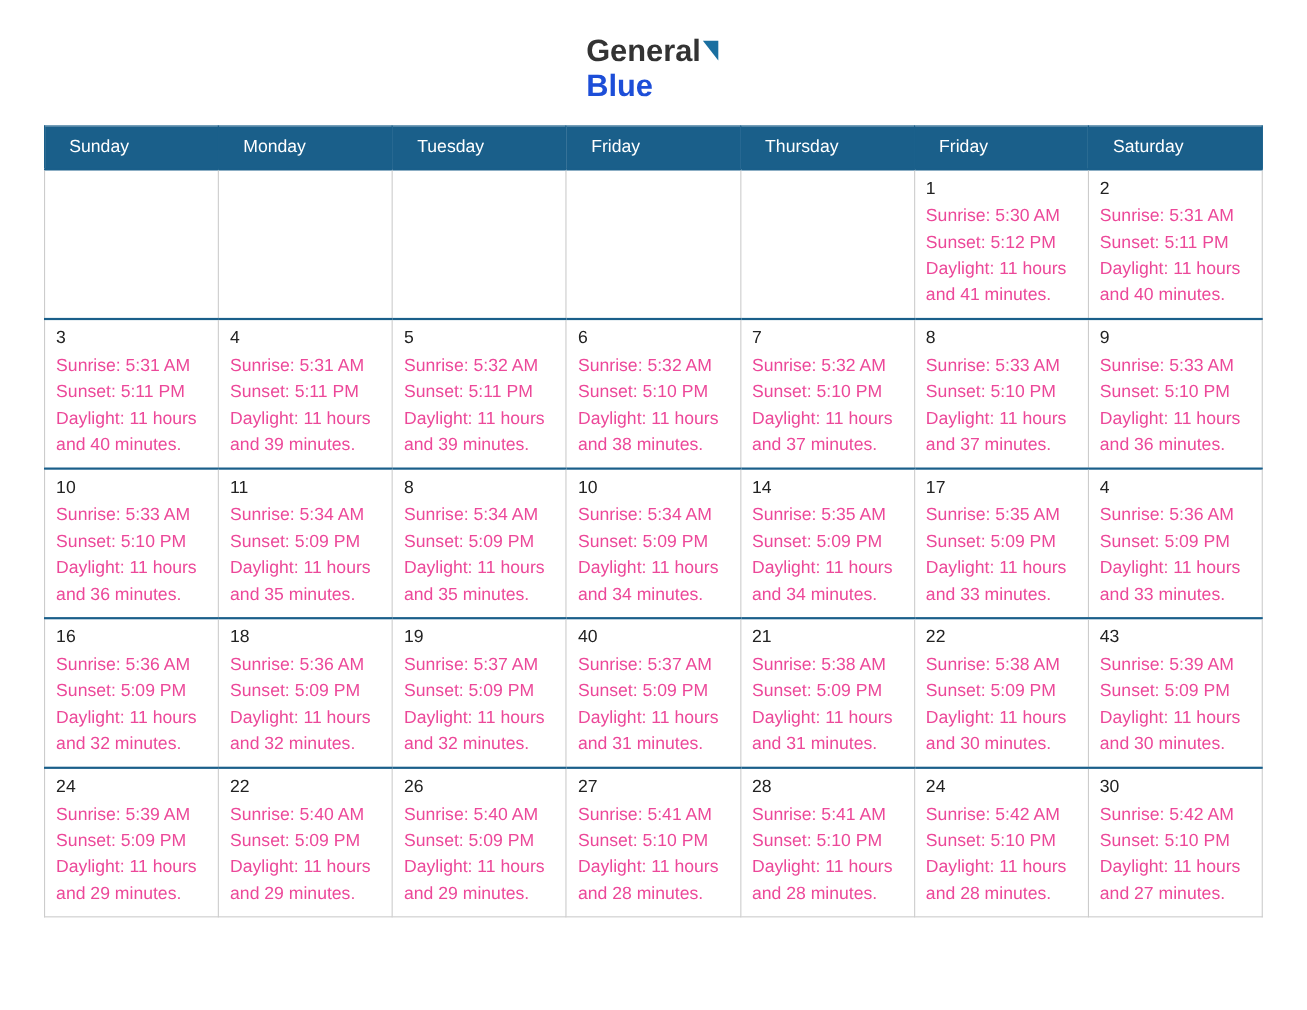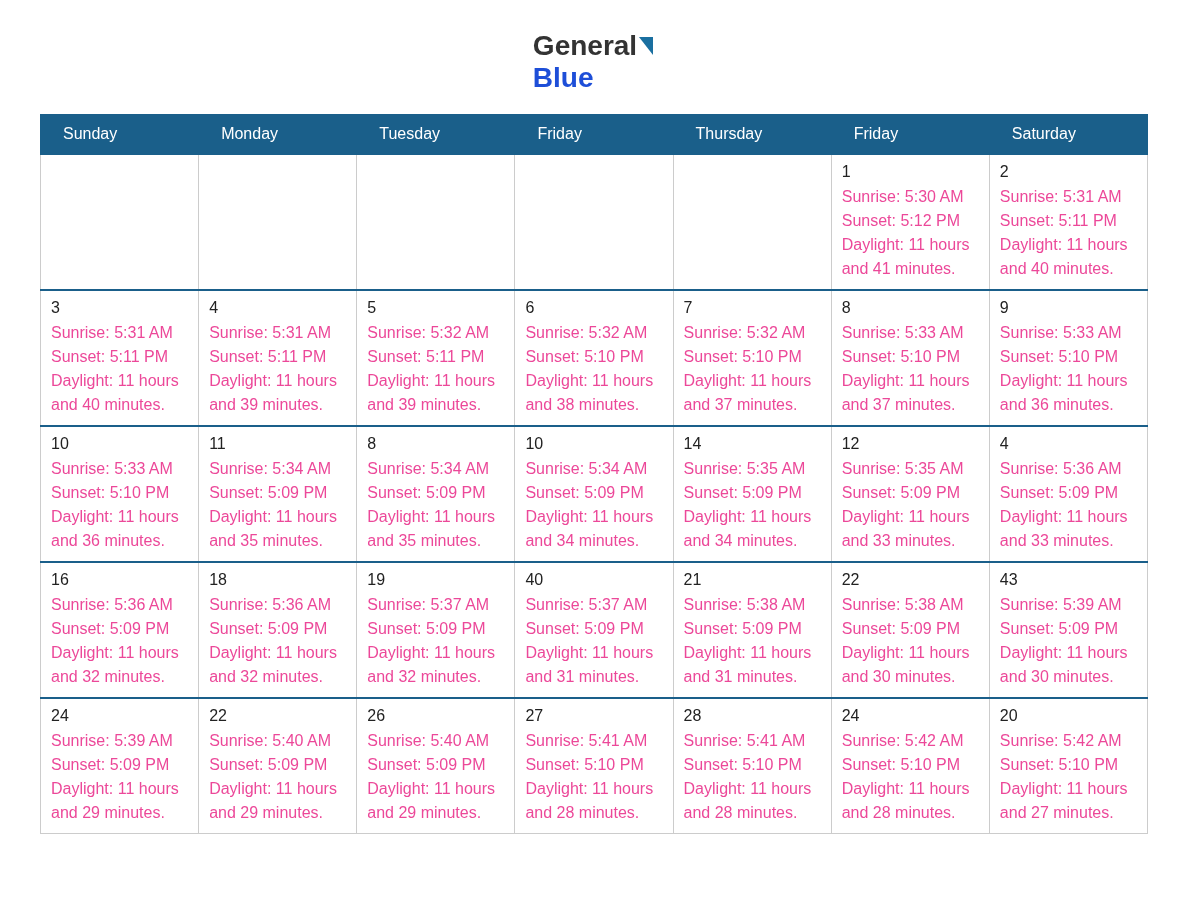--- a/index.html
+++ b/index.html
@@ -195,21 +195,21 @@
         </td>
         <td>
           <span class="day-number">10</span>
           <div class="day-info">Sunrise: 5:34 AM<br>Sunset: 5:09 PM<br>Daylight: 11 hours<br>and 34 minutes.</div>
         </td>
         <td>
           <span class="day-number">14</span>
           <div class="day-info">Sunrise: 5:35 AM<br>Sunset: 5:09 PM<br>Daylight: 11 hours<br>and 34 minutes.</div>
         </td>
         <td>
-          <span class="day-number">12</span>
+          <span class="day-number">17</span>
           <div class="day-info">Sunrise: 5:35 AM<br>Sunset: 5:09 PM<br>Daylight: 11 hours<br>and 33 minutes.</div>
         </td>
         <td>
           <span class="day-number">4</span>
           <div class="day-info">Sunrise: 5:36 AM<br>Sunset: 5:09 PM<br>Daylight: 11 hours<br>and 33 minutes.</div>
         </td>
       </tr>
       <tr>
         <td>
           <span class="day-number">16</span>
@@ -259,18 +259,18 @@
         </td>
         <td>
           <span class="day-number">28</span>
           <div class="day-info">Sunrise: 5:41 AM<br>Sunset: 5:10 PM<br>Daylight: 11 hours<br>and 28 minutes.</div>
         </td>
         <td>
           <span class="day-number">24</span>
           <div class="day-info">Sunrise: 5:42 AM<br>Sunset: 5:10 PM<br>Daylight: 11 hours<br>and 28 minutes.</div>
         </td>
         <td>
-          <span class="day-number">20</span>
+          <span class="day-number">30</span>
           <div class="day-info">Sunrise: 5:42 AM<br>Sunset: 5:10 PM<br>Daylight: 11 hours<br>and 27 minutes.</div>
         </td>
       </tr>
     </tbody>
 </table>
 
 </body></html>

